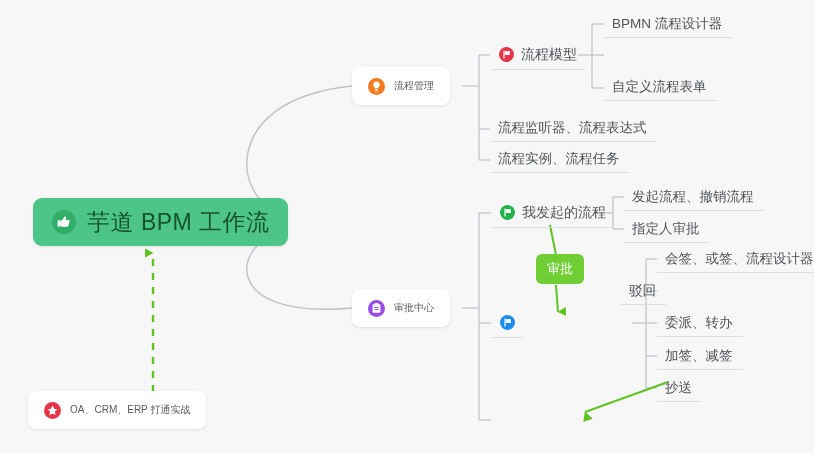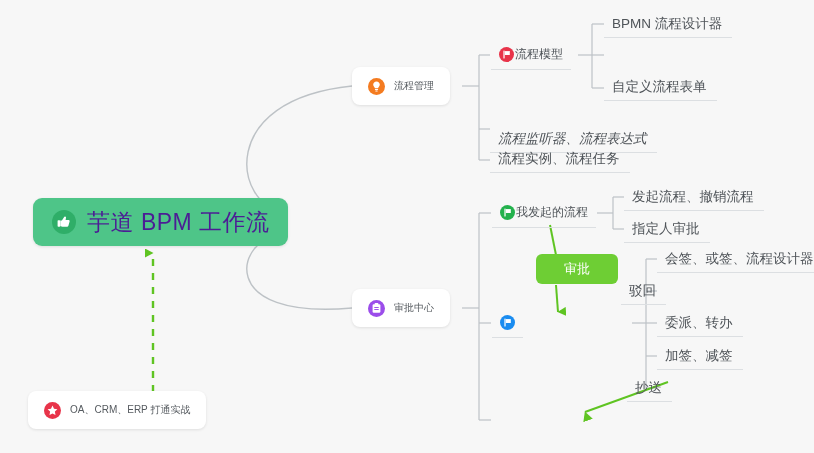--- a/index.html
+++ b/index.html
@@ -41,21 +41,21 @@
   .root-node {
     background: #4ec588;
     border-radius: 9px;
     padding: 0 18px;
     height: 48px;
     box-shadow: 0 1px 3px rgba(0,0,0,0.10);
     color: #ffffff;
   }
   .root-label {
     font-size: 23px;
-    color: #4c1d95;
+    color: #14532d;
     letter-spacing: 0.5px;
     margin-left: 10px;
     font-weight: 400;
   }
 
   
   .card-node {
     background: #ffffff;
     border-radius: 8px;
     height: 38px;
@@ -69,42 +69,42 @@
   }
 
   
   .line-node {
     height: 30px;
     padding: 0 8px 0 8px;
     border-bottom: 1px solid #dcdfe2;
     align-items: center;
   }
   .line-label {
-    font-size: 12px;
+    font-size: 14px;
     color: #4f5459;
-    margin-left: 1px;
+    margin-left: 7px;
   }
 
   
   .leaf-node {
     height: 28px;
     padding: 0 10px 0 8px;
     border-bottom: 1px solid #dcdfe2;
   }
   .leaf-label {
     font-size: 13.5px;
     color: #4f5459;
   }
 
   
   .tag-node {
     background: #6ece34;
     border-radius: 6px;
     height: 30px;
-    padding: 0 28px;
+    padding: 0 11px;
     justify-content: center;
   }
   .tag-label {
     font-size: 13px;
     color: #ffffff;
   }
 
   
   .icon {
     display: inline-flex;
@@ -209,21 +209,21 @@
     <span class="line-label">流程模型</span>
   </div>
 
   <div class="node leaf-node" style="left:604px; top:10px;">
     <span class="leaf-label">BPMN 流程设计器</span>
   </div>
   <div class="node leaf-node" style="left:604px; top:73px;">
     <span class="leaf-label">自定义流程表单</span>
   </div>
 
-  <div class="node leaf-node" style="left:490px; top:125px;font-style:italic;">
+  <div class="node leaf-node" style="left:490px; top:114px;">
     <span class="leaf-label">流程监听器、流程表达式</span>
   </div>
   <div class="node leaf-node" style="left:490px; top:145px;">
     <span class="leaf-label">流程实例、流程任务</span>
   </div>
 
   <div class="node card-node" style="left:352px; top:289px;">
     <span class="icon">
       <svg width="17" height="17" viewBox="0 0 17 17">
         <circle cx="8.5" cy="8.5" r="8.5" fill="#9b4dea"></circle>
@@ -269,21 +269,21 @@
   </div>
   <div class="node leaf-node" style="left:621px; top:277px;">
     <span class="leaf-label">驳回</span>
   </div>
   <div class="node leaf-node" style="left:657px; top:309px;">
     <span class="leaf-label">委派、转办</span>
   </div>
   <div class="node leaf-node" style="left:657px; top:342px;">
     <span class="leaf-label">加签、减签</span>
   </div>
-  <div class="node leaf-node" style="left:627px; top:374px;">
+  <div class="node leaf-node" style="left:657px; top:374px;">
     <span class="leaf-label">抄送</span>
   </div>
 
 
   <div class="node tag-node" style="left:536px; top:254px;">
     <span class="tag-label">审批</span>
   </div>
 
   <div class="node card-node" style="left:28px; top:391px;">
     <span class="icon">

